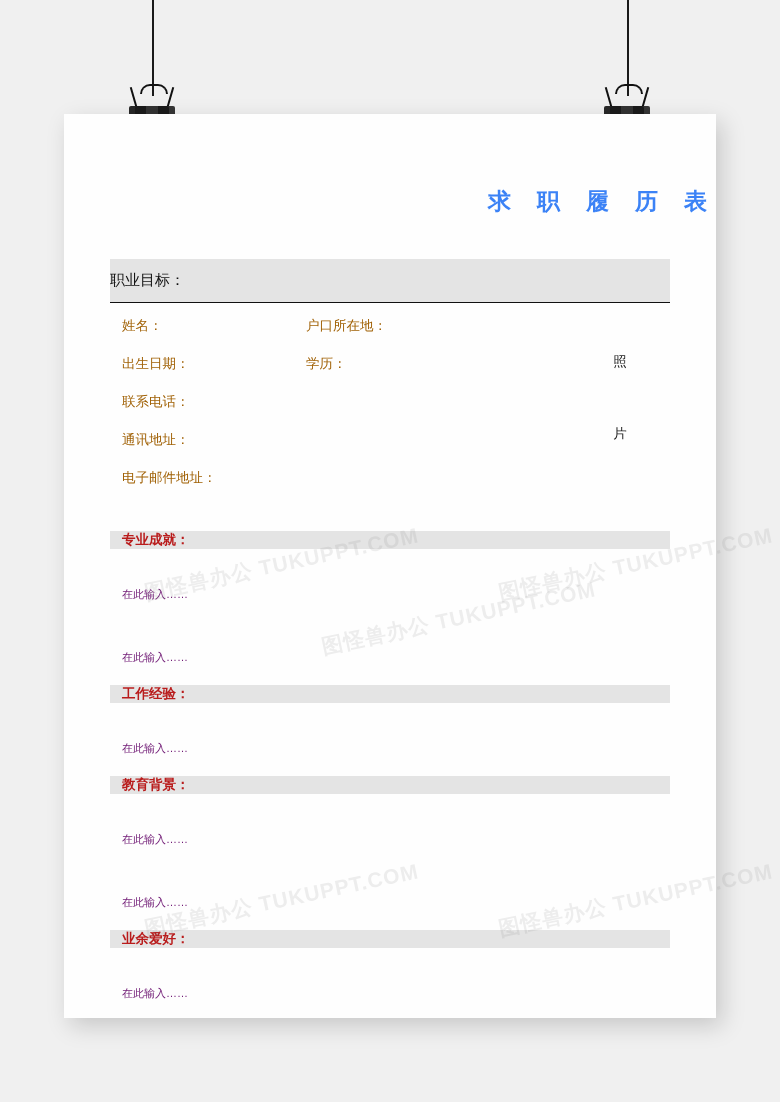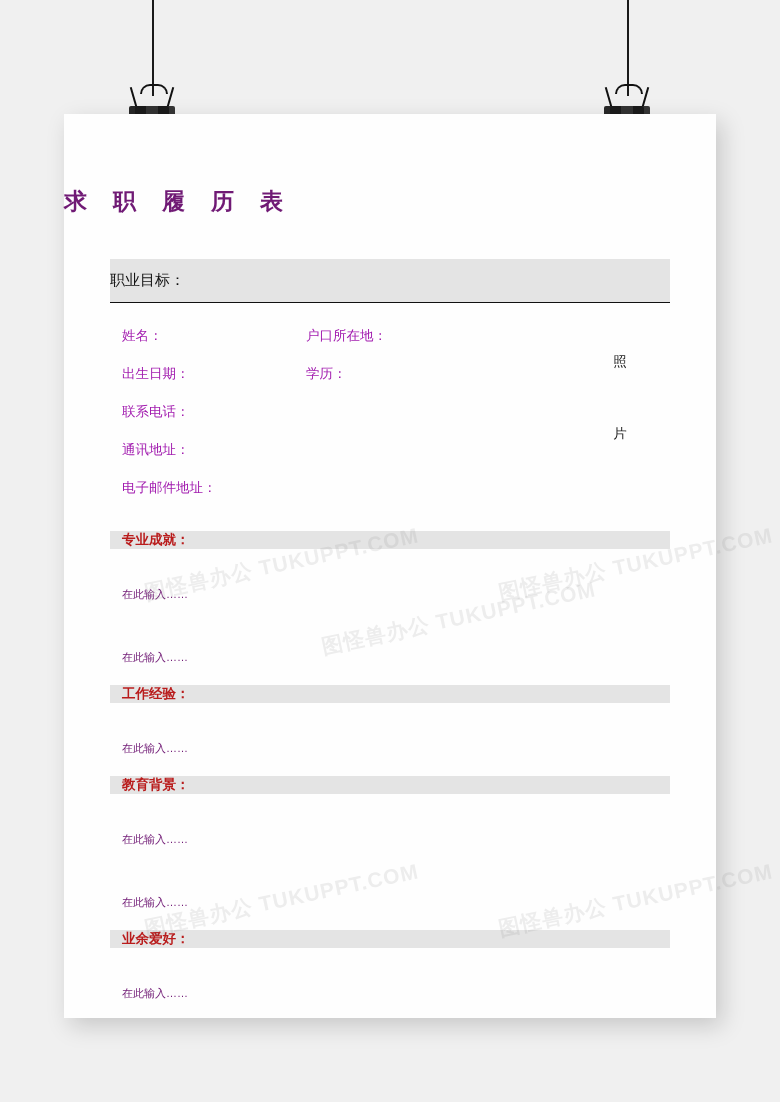--- a/index.html
+++ b/index.html
@@ -76,27 +76,28 @@
     position: absolute;
     left: 64px;
     top: 114px;
     width: 652px;
     height: 904px;
     background: #fefefe;
     box-shadow: 6px 8px 22px rgba(0,0,0,0.17);
   }
 
   .doc-title {
-    text-align: left;
+    text-align: right;
     font-family: "DejaVu Serif", serif;
     font-weight: bold;
     font-size: 23px;
     letter-spacing: 9px;
-    color: #701a75;
+    color: #3b82f6;
     margin: 72px 0 0 0;
+    padding-left: 16px;
   }
 
   .content {
     padding: 0 46px;
     box-sizing: border-box;
   }
 
   
   .band {
     background: #e4e4e4;
@@ -115,23 +116,23 @@
   
   .info {
     position: relative;
     padding-top: 14px;
     height: 218px;
     box-sizing: border-box;
   }
   .info-row {
     display: flex;
     height: 38px;
-    align-items: center;
+    align-items: flex-start;
     font-size: 13.5px;
-    color: #a21caf;
+    color: #a16207;
   }
   .info-row .c1 { width: 196px; padding-left: 12px; box-sizing: border-box; }
   .info-row .c2 { width: 250px; }
 
   .photo-box {
     position: absolute;
     right: 10px;
     top: 52px;
     width: 80px;
     text-align: center;

